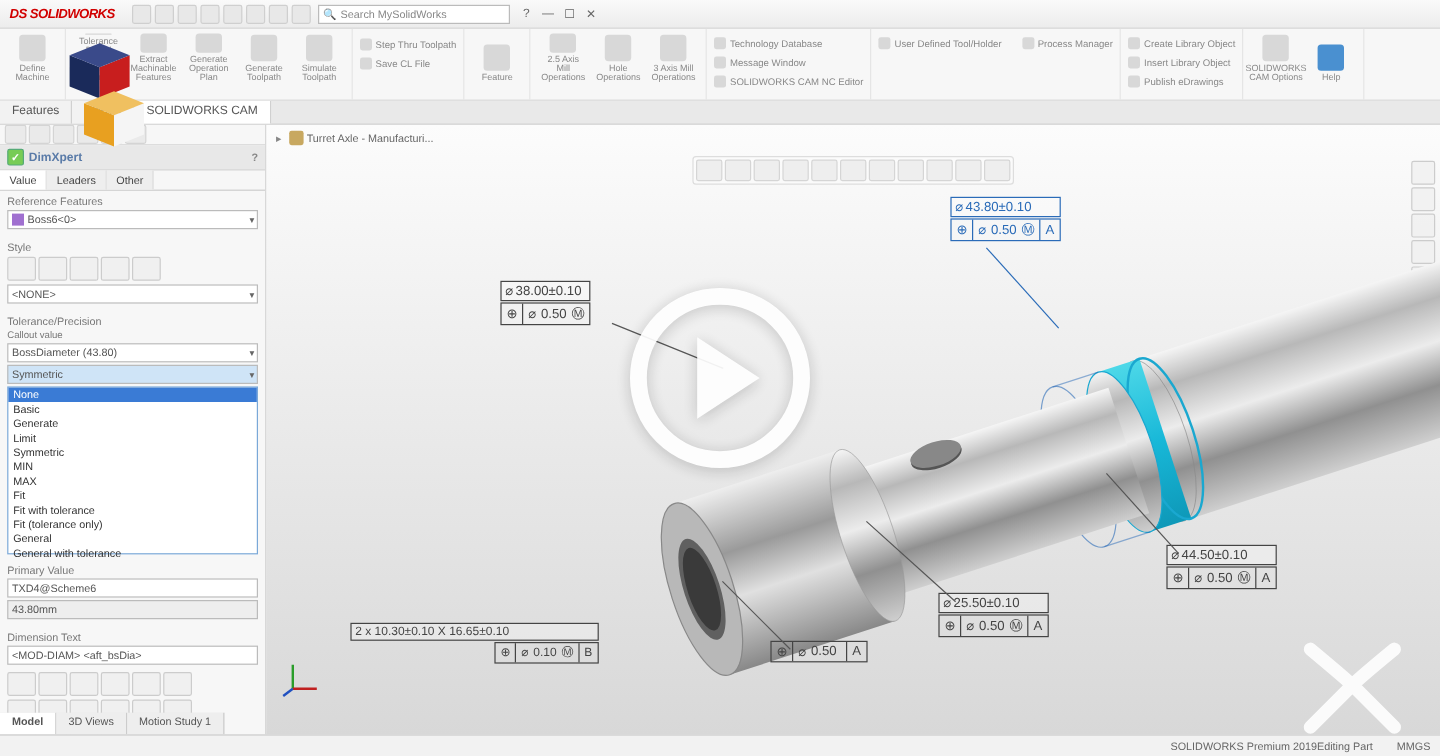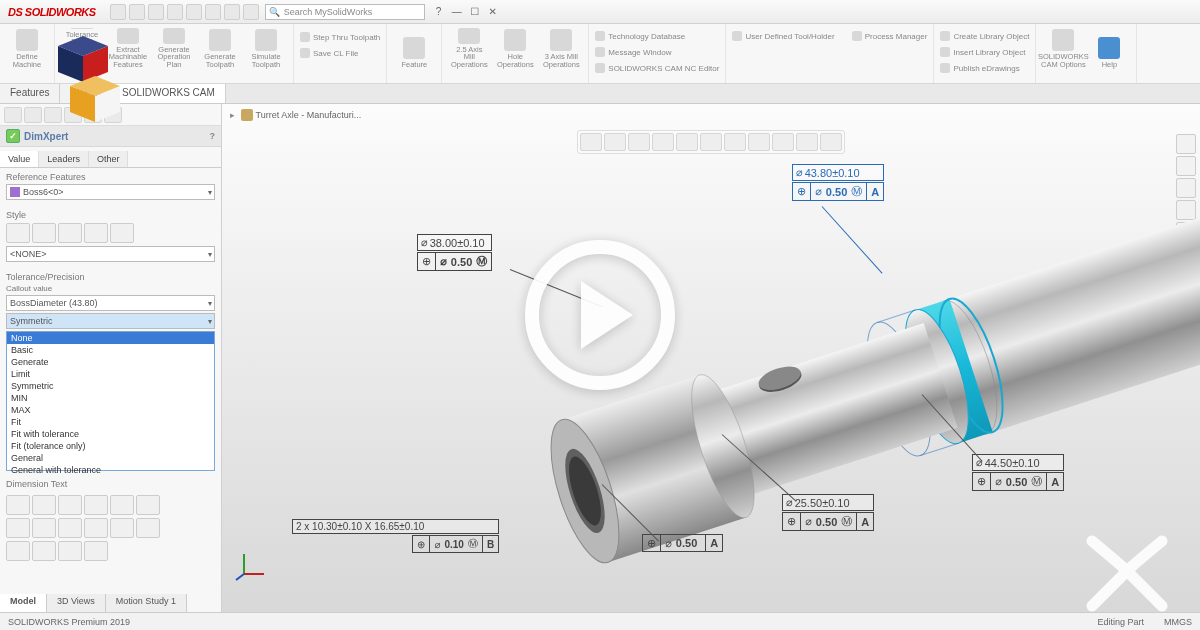--- a/index.html
+++ b/index.html
@@ -63,36 +63,36 @@
 .vp-toolbar .vb { width:22px; height:18px; background:#eee; border:1px solid #d5d5d5; border-radius:2px; }
 
 
 .part { position:absolute; left:260px; top:90px; width:900px; height:400px; }
 
 
 .dim { position:absolute; font-size:11px; color:#2a6bb8; font-family: Arial, sans-serif; }
 .dim .dimrow { display:flex; align-items:center; gap:2px; border:1px solid #2a6bb8; background:rgba(255,255,255,0.3); padding:1px 3px; margin-bottom:1px; white-space:nowrap; }
 .dim .gdt { border:1px solid #2a6bb8; display:flex; }
 .dim .gdt span { border-right:1px solid #2a6bb8; padding:1px 4px; display:flex; align-items:center; }
-.dim .gdt span:last-child { border-right:none;font-weight:bold; }
+.dim .gdt span:last-child { border-right:none; }
 .dim.dark { color:#444; }
 .dim.dark .dimrow, .dim.dark .gdt { border-color:#444; }
 .dim.dark .gdt span { border-color:#444; }
 .dim .sym { font-family: Arial; }
 
 
 .triad { position:absolute; left:12px; bottom:30px; width:36px; height:36px; }
 
 
 .btabs { position:absolute; bottom:18px; left:0; height:18px; display:flex; font-size:9px; background:#e5e5e5; }
 .btabs .bt { padding:2px 10px; border-right:1px solid #ccc; background:#eee; color:#555; }
 .btabs .bt.active { background:#fff; font-weight:bold; }
 
 
-.status { position:absolute; bottom:0; left:0; right:0; height:18px; background:#f2f2f2; border-top:1px solid #ccc; display:flex; align-items:center; justify-content:space-between; font-size:9px; color:#666; padding:0 8px; }
+.status { position:absolute; bottom:0; left:0; right:0; height:18px; background:#f2f2f2; border-top:1px solid #ccc; display:flex; align-items:center; justify-content:flex-end; font-size:9px; color:#666; padding:0 8px; }
 
 
 .play-overlay { position:absolute; left:50%; top:50%; transform:translate(-50%,-50%); width:150px; height:150px; border:14px solid #fff; border-radius:50%; display:flex; align-items:center; justify-content:center; opacity:0.92; filter: drop-shadow(0 2px 6px rgba(0,0,0,0.2)); }
 .play-overlay .tri { width:0; height:0; border-left:52px solid #fff; border-top:34px solid transparent; border-bottom:34px solid transparent; margin-left:14px; }
 
 
 .cubes { position:absolute; left:28px; top:28px; width:110px; height:110px; }
 
 
 .xlogo { position:absolute; right:18px; bottom:14px; width:110px; height:90px; opacity:0.9; }
@@ -329,23 +329,35 @@
         <div class="opt">MIN</div>
         <div class="opt">MAX</div>
         <div class="opt">Fit</div>
         <div class="opt">Fit with tolerance</div>
         <div class="opt">Fit (tolerance only)</div>
         <div class="opt">General</div>
         <div class="opt">General with tolerance</div>
       </div>
     </div>
 
+    <div class="sect">
+      <div class="lbl">Primary Value</div>
+      <div class="field">
+          <span>TXD4@Scheme6</span>
+        </div>
+      <div class="field" style="background:#eee">
+          <span>43.80mm</span>
+        </div>
+    </div>
 
     <div class="sect">
       <div class="lbl">Dimension Text</div>
+      <div class="field">
+          <span>&lt;MOD-DIAM&gt; &lt;aft_bsDia&gt;</span>
+        </div>
       <div class="iconrow" style="margin-top:6px">
         <div class="ib"></div>
         <div class="ib"></div>
         <div class="ib"></div>
         <div class="ib"></div>
         <div class="ib"></div>
         <div class="ib"></div>
       </div>
       <div class="iconrow">
         <div class="ib"></div>

